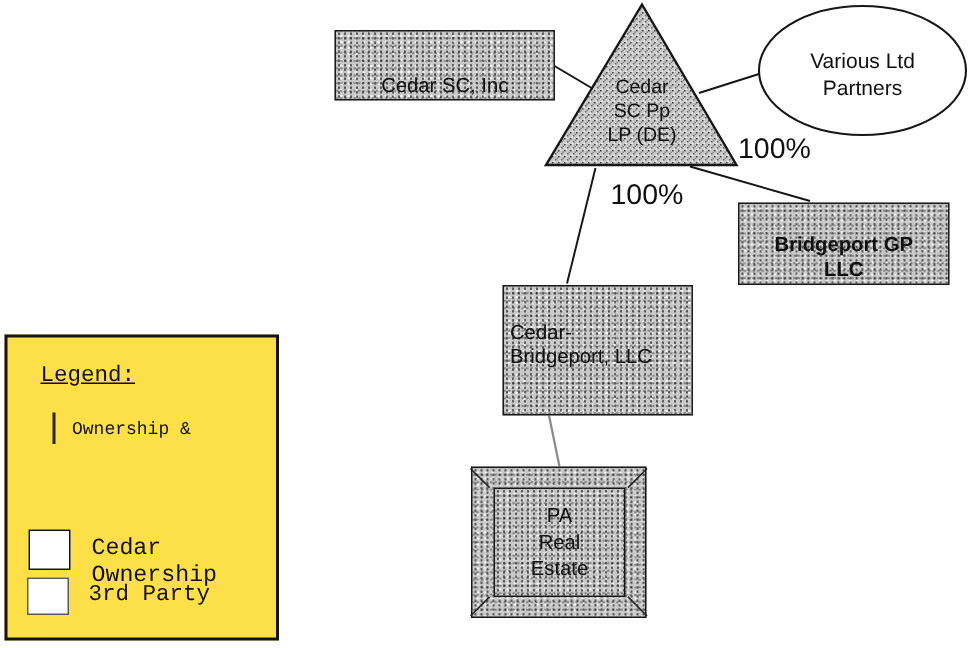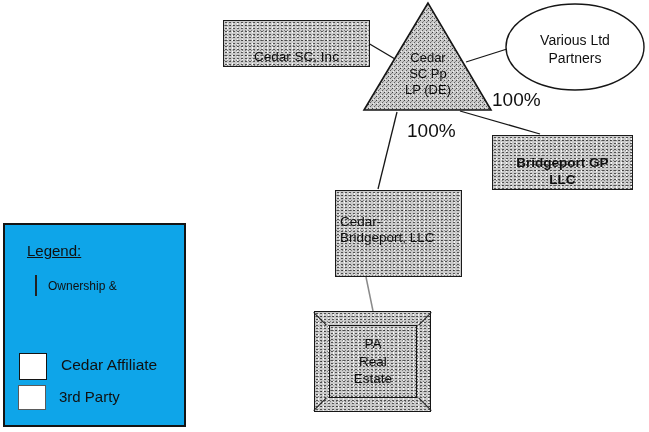--- a/index.html
+++ b/index.html
@@ -40,21 +40,21 @@
   }
   .bevel { position:absolute; height:1px; width:18px; background:#222; z-index:4; }
   .bevel-tl { left:-1px; top:0;     transform-origin:0 0;       transform:rotate(45deg); }
   .bevel-tr { right:-1px; top:0;    transform-origin:100% 0;    transform:rotate(-45deg); }
   .bevel-bl { left:-1px; bottom:0;  transform-origin:0 100%;    transform:rotate(-45deg); }
   .bevel-br { right:-1px; bottom:0; transform-origin:100% 100%; transform:rotate(45deg); }
 
   
   .legend {
     position:absolute; left:3px; top:223px; width:183px; height:204px;
-    border:2px solid #141414; background:#0ea5e9; z-index:2; box-sizing:border-box;
+    border:2px solid #141414; background:#fde047; z-index:2; box-sizing:border-box;font-family:Liberation Mono, monospace;
   }
   .legend-title { position:absolute; left:22px; top:17px; font-size:15px; text-decoration:underline; }
   .legend-bar { position:absolute; left:30px; top:50px; width:2px; height:21px; background:#222; }
   .legend-own1 { position:absolute; left:43px; top:54px; font-size:12px; }
   .legend-own2 { position:absolute; left:45px; top:75px; font-size:13.5px; line-height:1.3; white-space:pre-line; }
   .legend-sq { position:absolute; box-sizing:border-box; background:#fff; }
   .sq1 { left:14px; top:128px; width:28px; height:27px; border:1.5px solid #141414; }
   .sq2 { left:13px; top:160px; width:28px; height:25px; border:1.5px solid #5a5a5a; }
   .legend-cedar { position:absolute; left:56px; top:131px; font-size:15.5px; }
   .legend-3rd   { position:absolute; left:54px; top:163px; font-size:15px; }
@@ -118,18 +118,18 @@
   </div>
 
   <div class="edge-label" style="left:492px; top:89px;">100%</div>
   <div class="edge-label" style="left:407px; top:120px;">100%</div>
 
   <div class="legend">
     <div class="legend-title">Legend:</div>
     <div class="legend-bar"></div>
     <div class="legend-own1">Ownership &amp;</div>
     <div class="legend-sq sq1"></div>
-    <div class="legend-cedar">Cedar Affiliate</div>
+    <div class="legend-cedar">Cedar Ownership</div>
     <div class="legend-sq sq2"></div>
     <div class="legend-3rd">3rd Party</div>
   </div>
 
 </div>
 
 </body></html>

